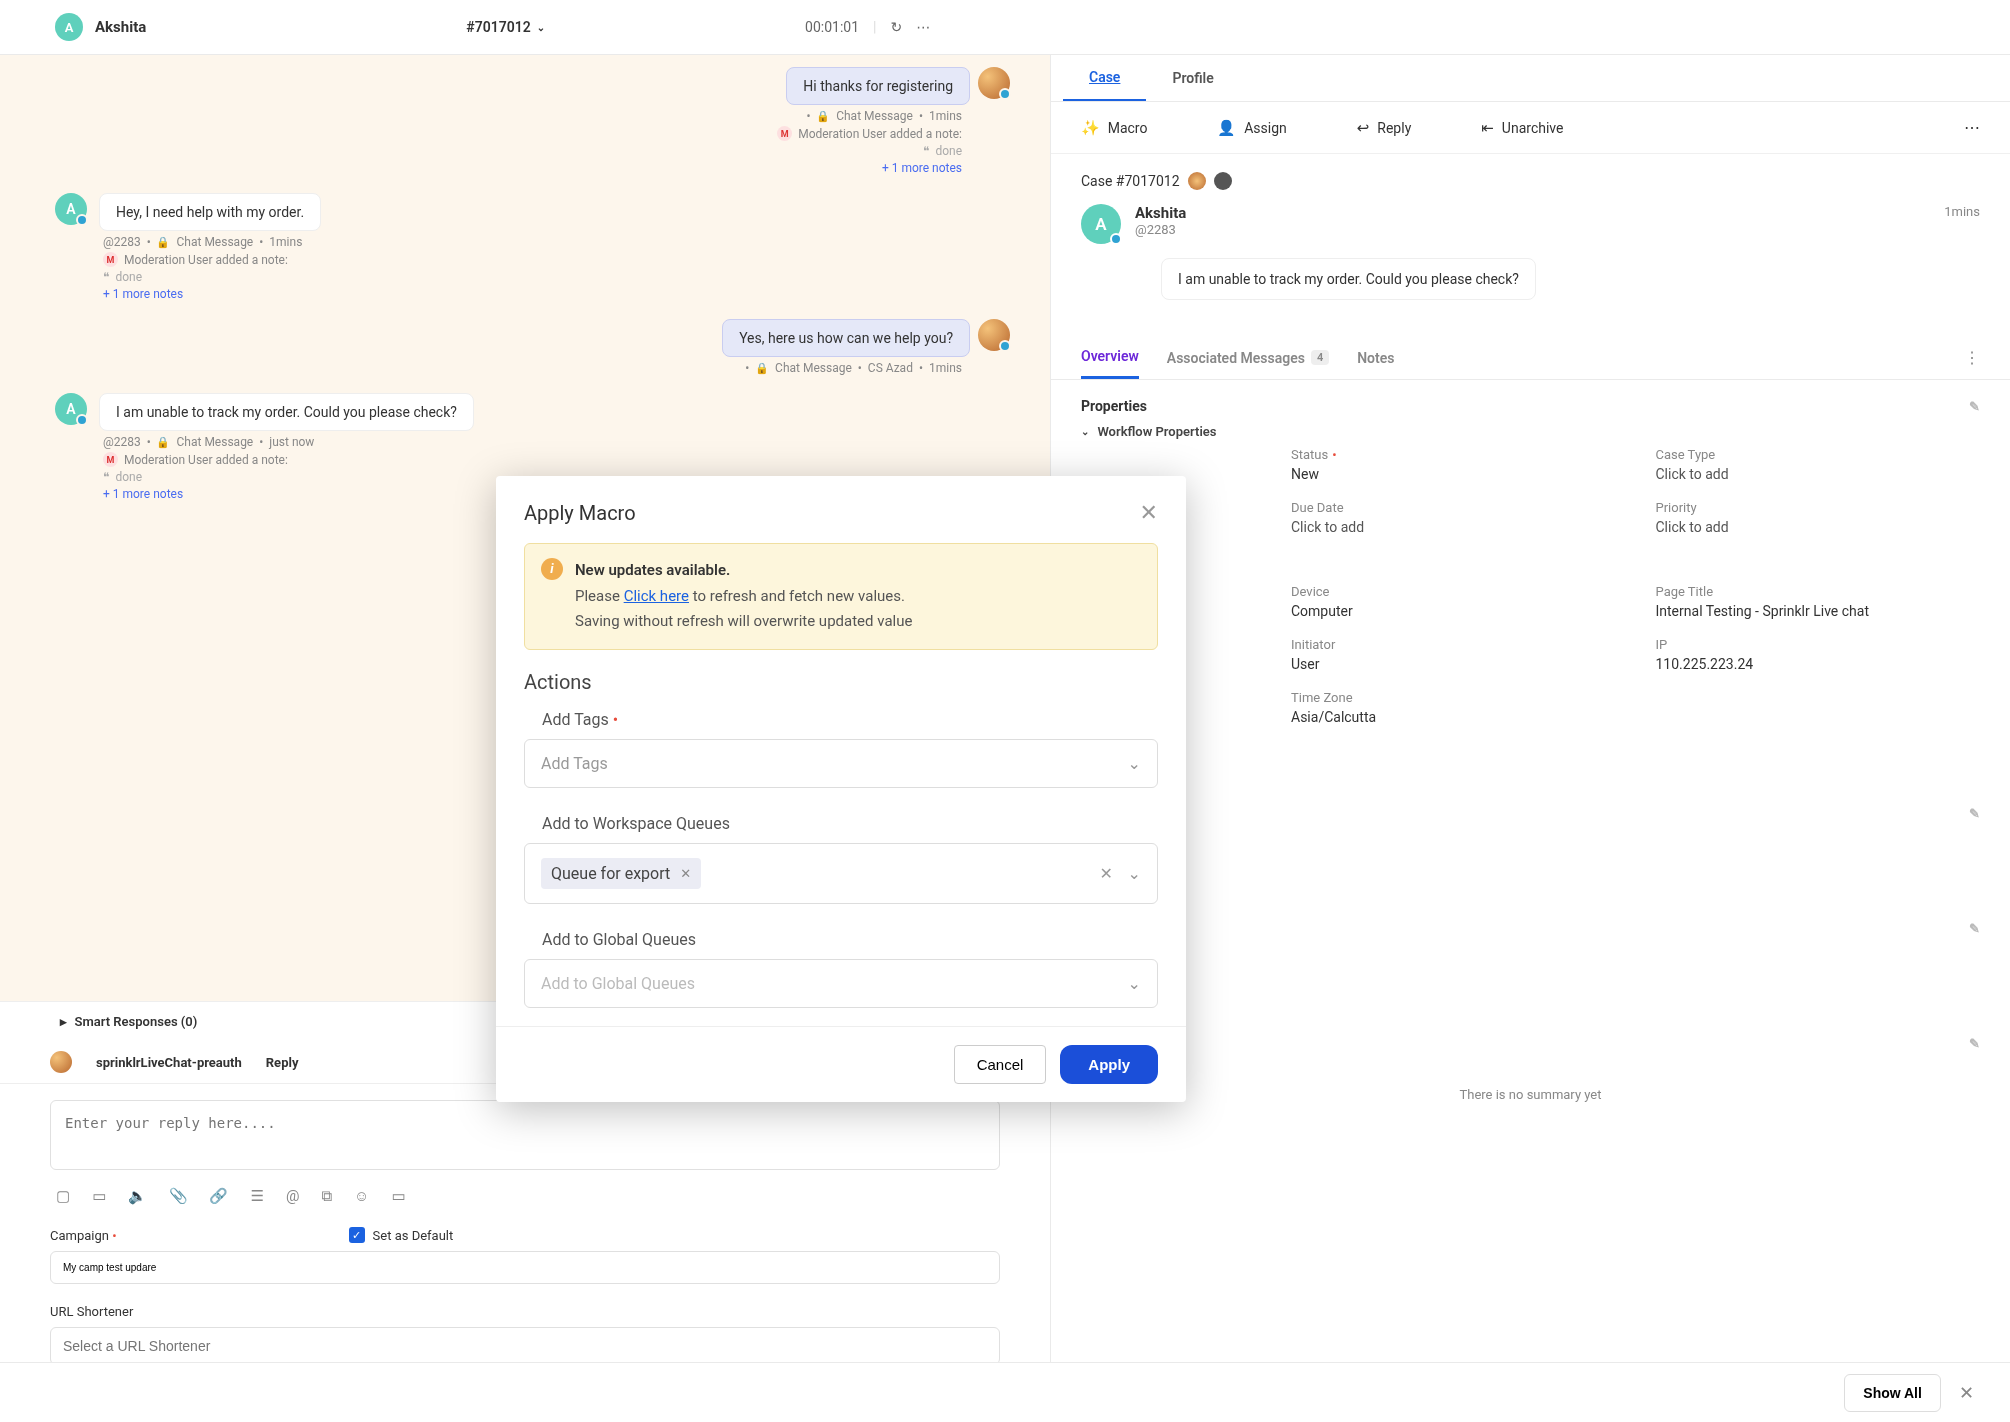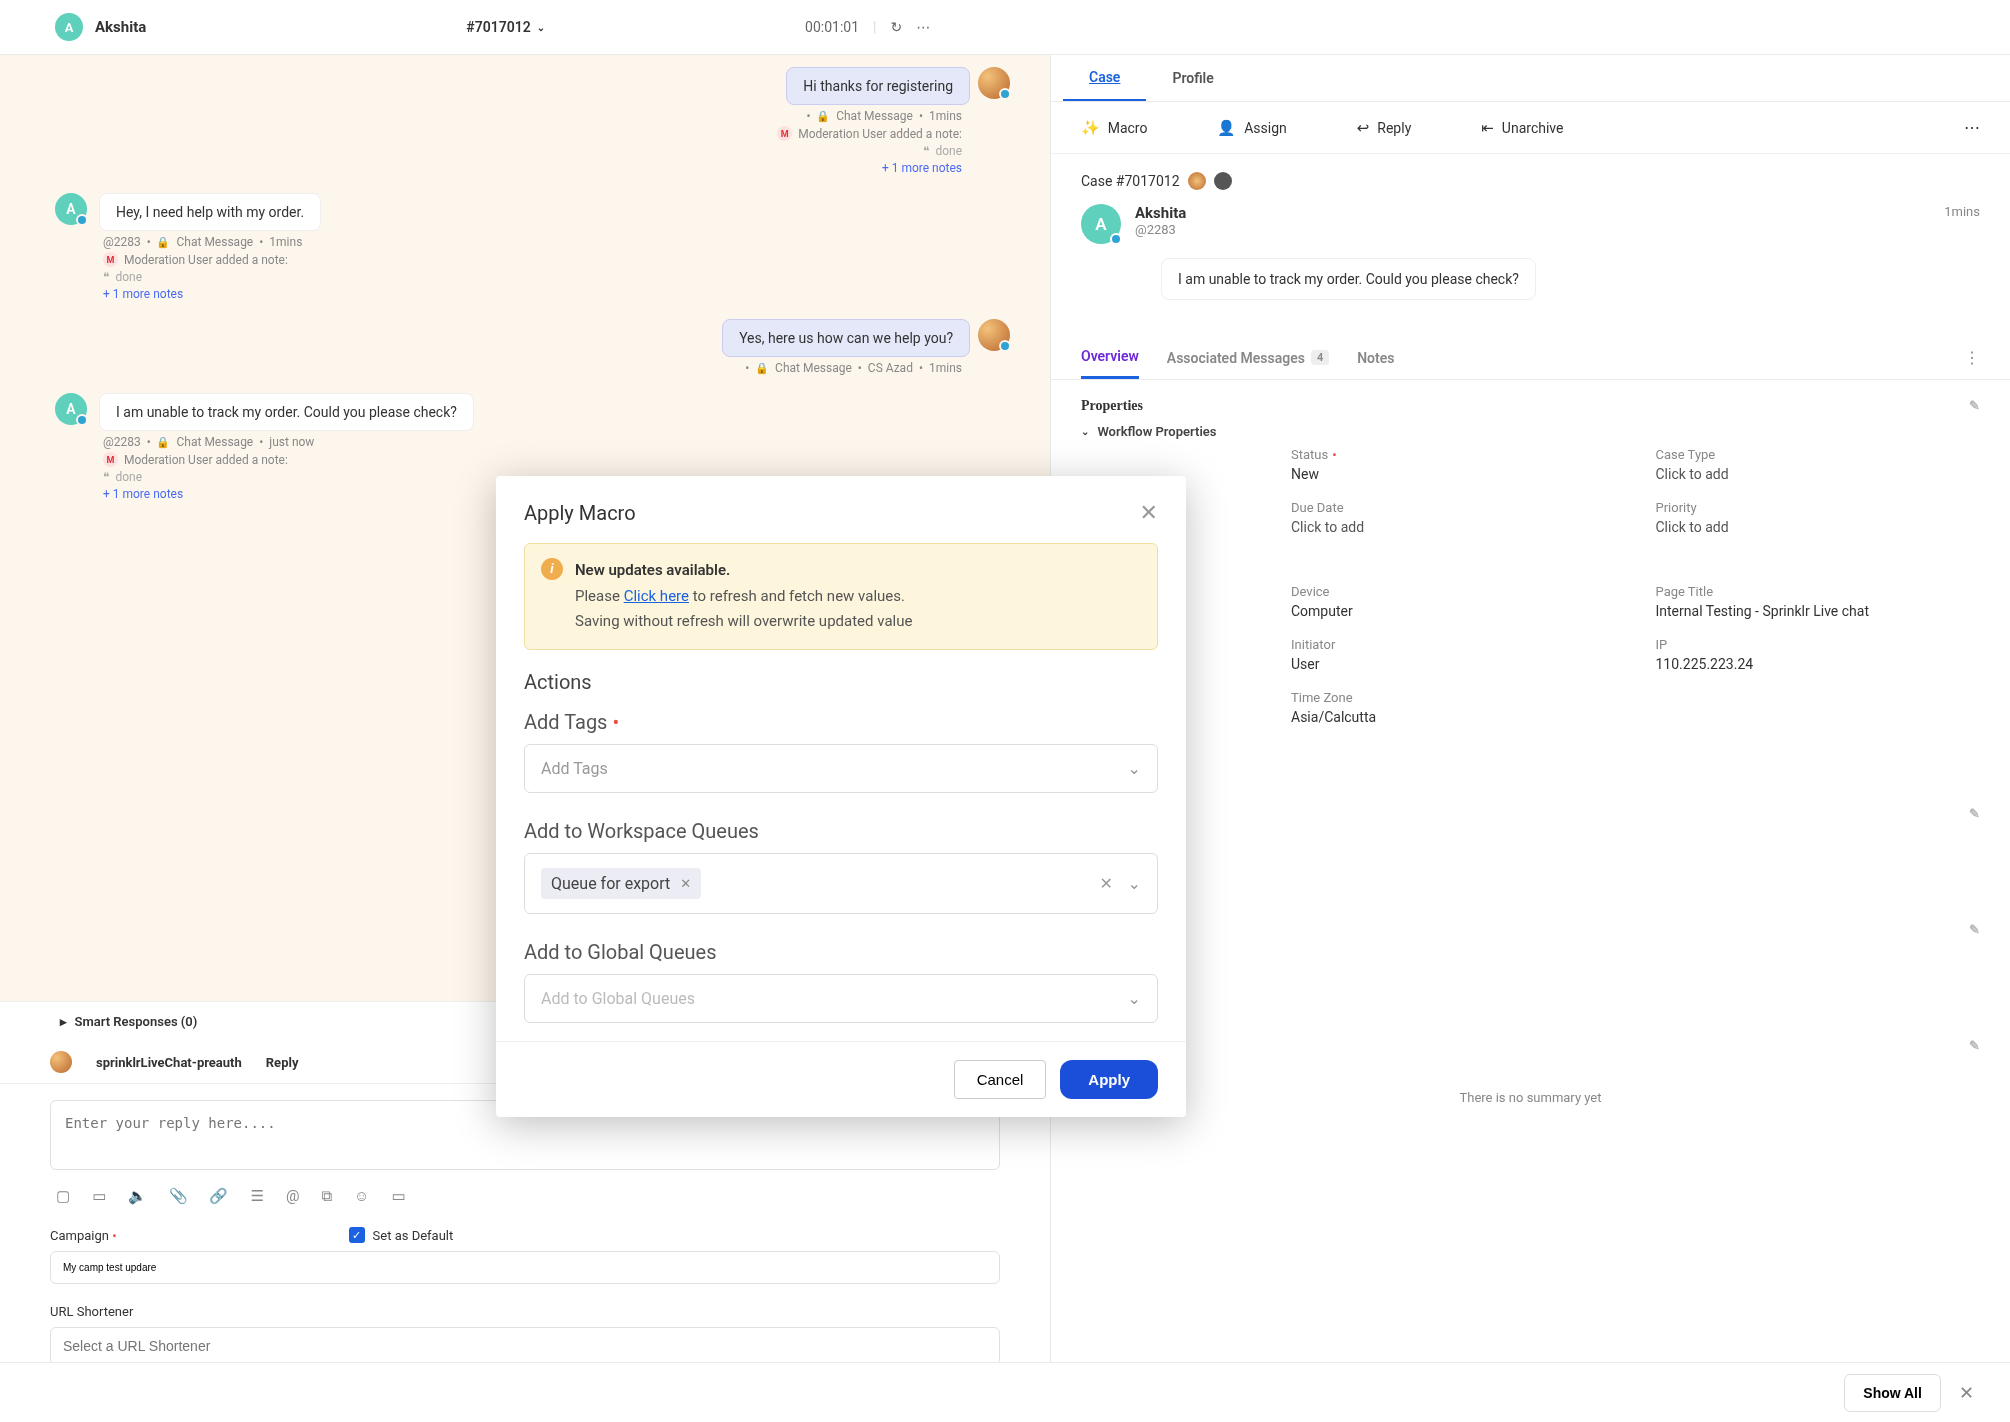--- a/index.html
+++ b/index.html
@@ -84,21 +84,21 @@
 
 .last-msg { margin-left: 80px; margin-top: 14px; background: #fff; border: 1px solid #eee; border-radius: 8px; padding: 12px 16px; font-size: 14px; display: inline-block; }
 
 .case-tabs { display: flex; padding: 0 30px; border-bottom: 1px solid #eaeaea; margin-top: 18px; gap: 28px; align-items: center; }
 .ctab { padding: 12px 0; font-size: 14px; font-weight: 600; color: #888; cursor: pointer; display: flex; align-items: center; gap: 6px; }
 .ctab.active { color: #6d28d9; border-bottom: 3px solid #1b62e0; }
 .badge-ct { background: #eee; border-radius: 4px; padding: 1px 6px; font-size: 11px; }
 .ctab-dots { margin-left: auto; font-size: 16px; color: #888; cursor: pointer; padding: 12px 0; }
 
 .props { padding: 18px 30px; }
-.sect-title { font-weight: 700; font-size: 14px; margin-bottom: 10px; display: flex; align-items: center; font-family: Liberation Serif, serif; }
+.sect-title { font-weight: 700; font-size: 14px; margin-bottom: 10px; display: flex; align-items: center; }
 .edit-ico { margin-left: auto; color: #bbb; cursor: pointer; font-size: 13px; }
 .coll-row { display: flex; align-items: center; gap: 8px; font-size: 13px; font-weight: 600; color: #444; margin-bottom: 8px; cursor: pointer; }
 .prop-grid { display: grid; grid-template-columns: 1fr 1fr; gap: 18px 40px; padding-left: 210px; margin-bottom: 26px; }
 .prop-cell { }
 .prop-label { font-size: 13px; color: #888; margin-bottom: 4px; display: flex; align-items: center; gap: 4px; }
 .prop-val { font-size: 14px; color: #333; }
 .prop-placeholder { color: #555; cursor: pointer; }
 
 .no-summary { text-align: center; color: #888; font-size: 13px; padding: 8px 0; }
 
@@ -107,21 +107,21 @@
 .modal-head { padding: 24px 28px 18px 28px; display: flex; align-items: center; }
 .modal-title { font-size: 20px; font-weight: 400; }
 .modal-close { margin-left: auto; color: #999; font-size: 22px; cursor: pointer; }
 .modal-body { padding: 0 28px 18px 28px; max-height: 560px; overflow: hidden; }
 .alert-box { background: #fdf6dc; border: 1px solid #f0dfa0; border-radius: 6px; padding: 14px 16px; display: flex; gap: 12px; font-size: 15px; line-height: 1.7; color: #555; margin-bottom: 20px; }
 .alert-ico { width: 22px; height: 22px; border-radius: 50%; background: #f0ad4e; color: #fff; display: flex; align-items: center; justify-content: center; font-style: italic; font-weight: 700; flex-shrink: 0; font-size: 13px; }
 .alert-link { color: #1b62e0; text-decoration: underline; cursor: pointer; }
 .alert-bold { font-weight: 600; color: #333; }
 
 .actions-h { font-size: 20px; margin-bottom: 16px; color: #444; }
-.field-label { font-size: 20px; color: #555; margin-bottom: 10px; }
+.field-label { font-size: 16px; color: #555; margin-bottom: 10px; margin-left: 18px; }
 .select-box { border: 1px solid #ddd; border-radius: 6px; padding: 14px 16px; font-size: 16px; color: #999; display: flex; align-items: center; margin-bottom: 26px; position: relative; cursor: pointer; }
 .select-box .chev { margin-left: auto; color: #999; }
 .chip { background: #ebecf4; border-radius: 4px; padding: 6px 10px; display: inline-flex; align-items: center; gap: 10px; font-size: 16px; color: #444; }
 .chip-x { color: #888; cursor: pointer; font-size: 13px; }
 .select-x { position: absolute; right: 44px; color: #999; cursor: pointer; }
 
 .modal-footer { border-top: 1px solid #eee; padding: 18px 28px; display: flex; justify-content: flex-end; gap: 14px; }
 .btn-cancel { padding: 10px 22px; border: 1px solid #ccc; border-radius: 4px; background: #fff; font-size: 15px; cursor: pointer; }
 .btn-apply { padding: 10px 28px; border: none; border-radius: 12px; background: #1b4fd9; color: #fff; font-size: 15px; font-weight: 600; cursor: pointer; }
 

